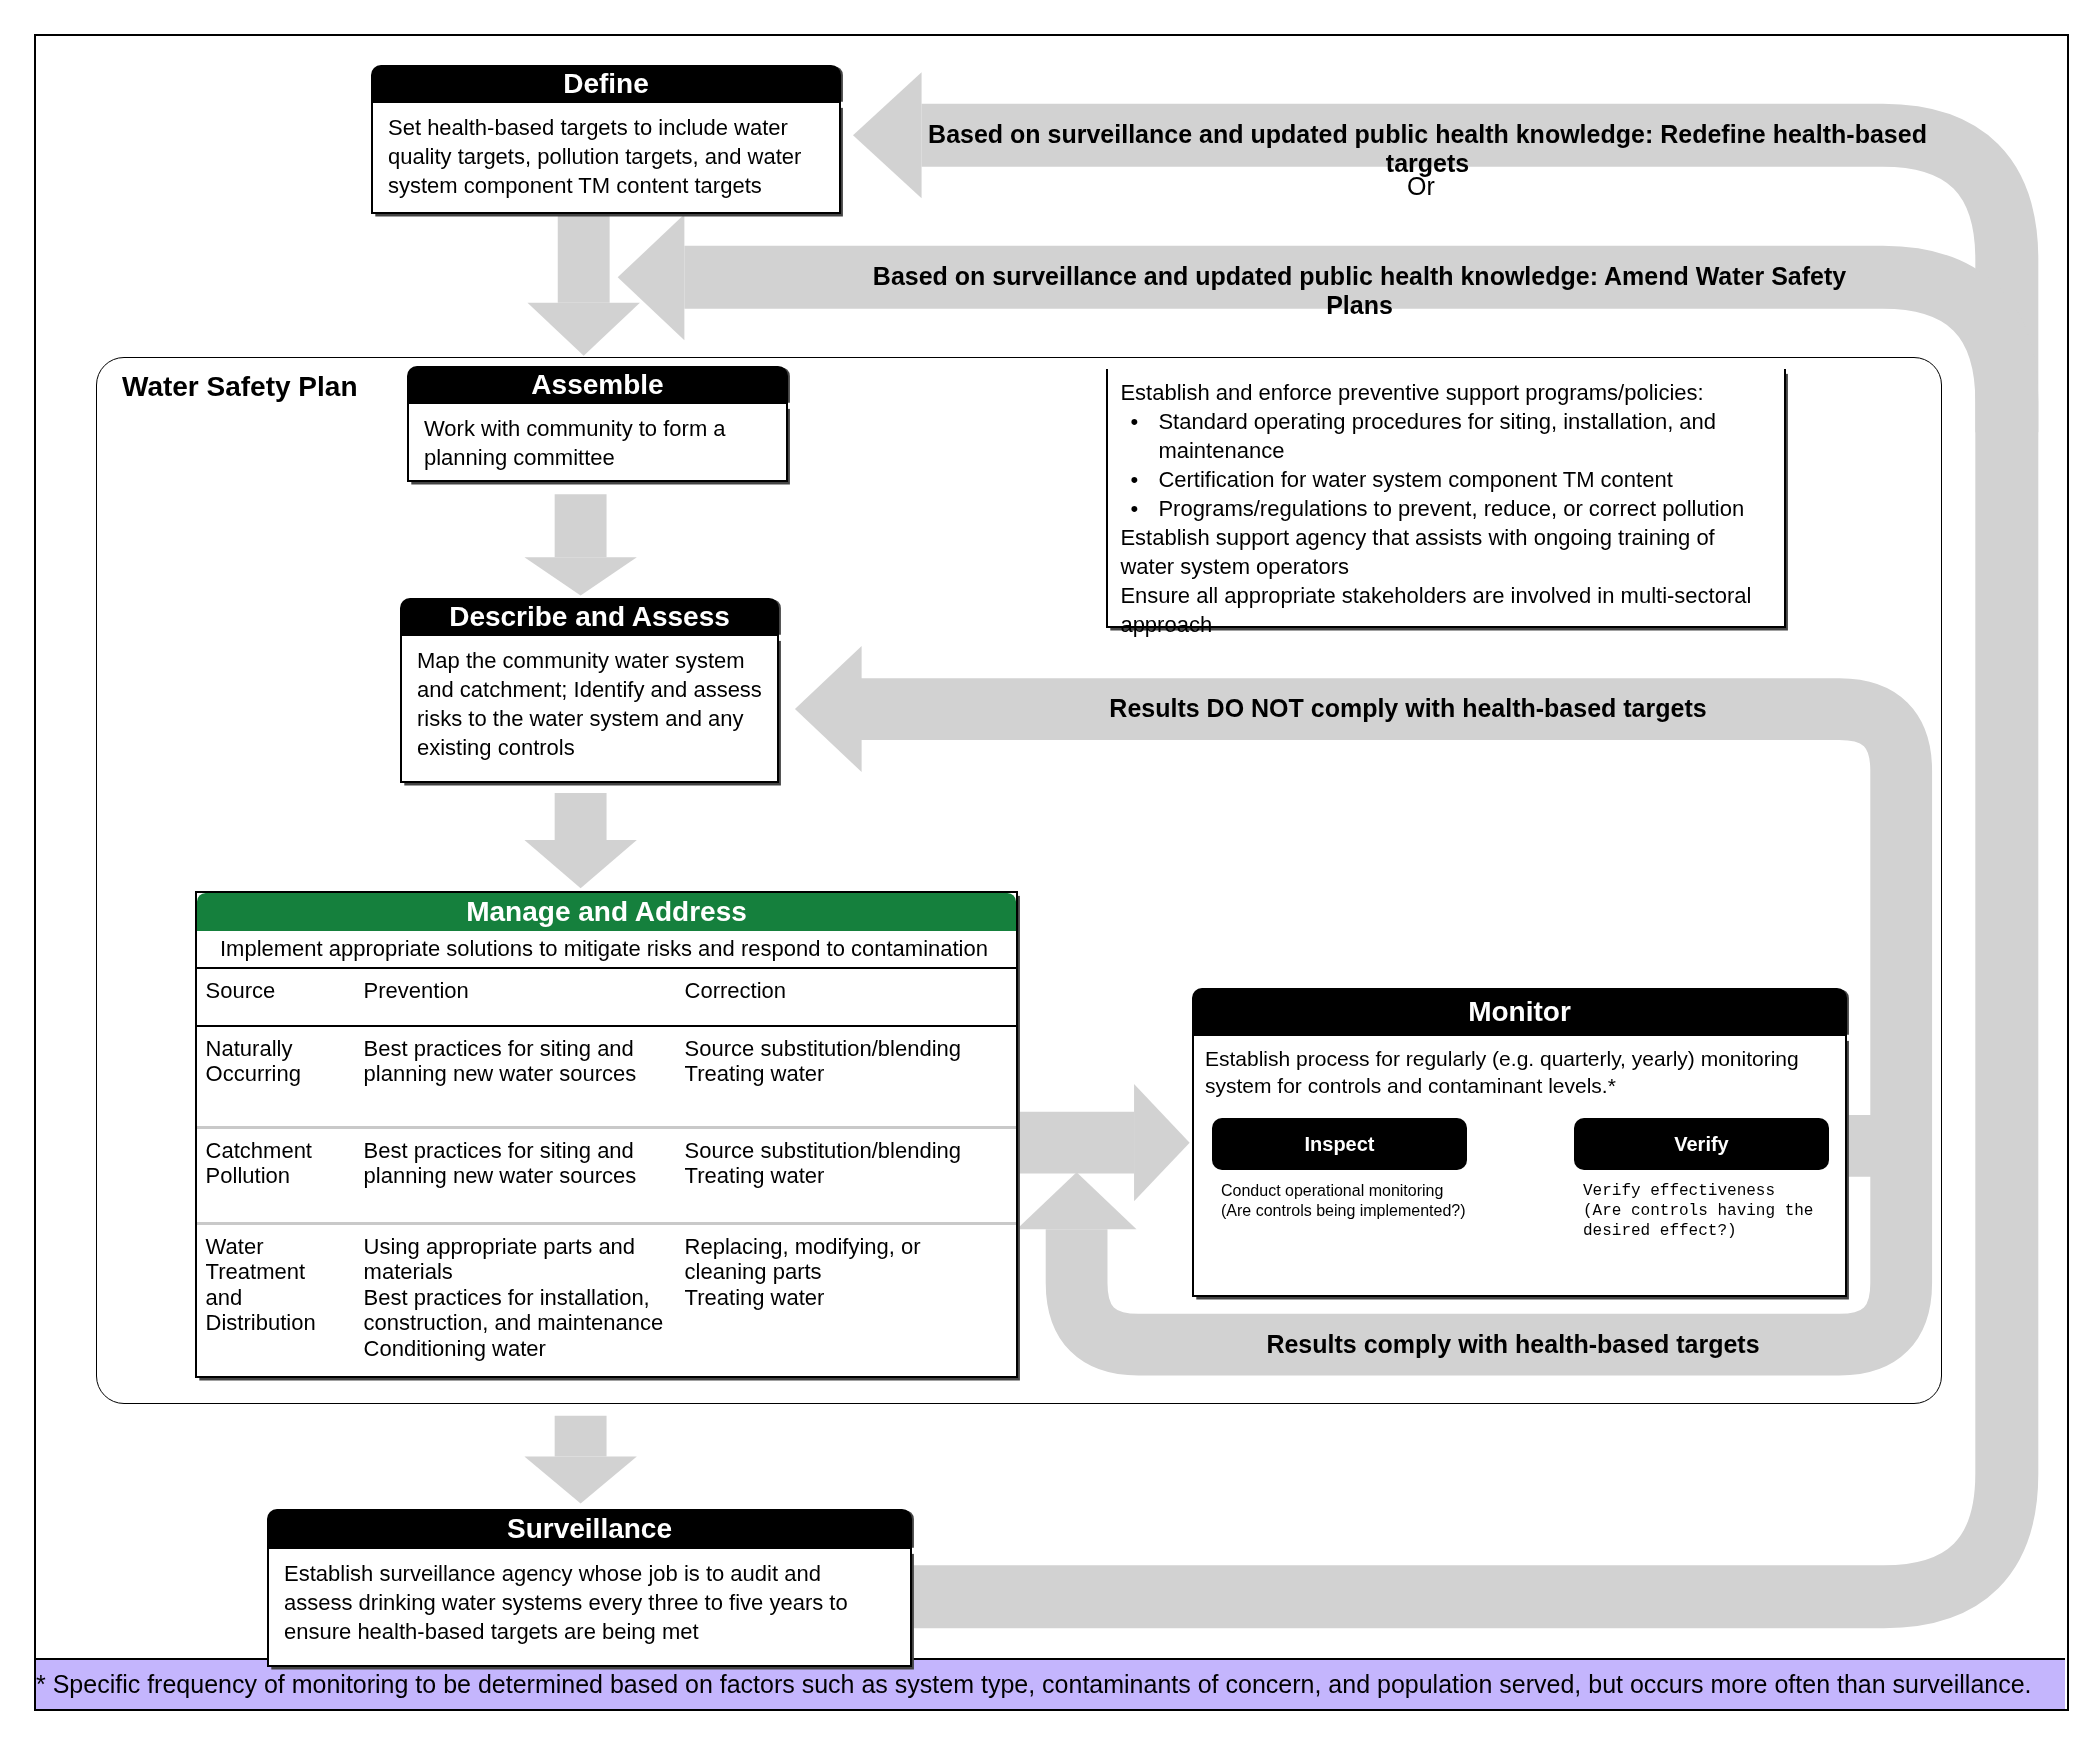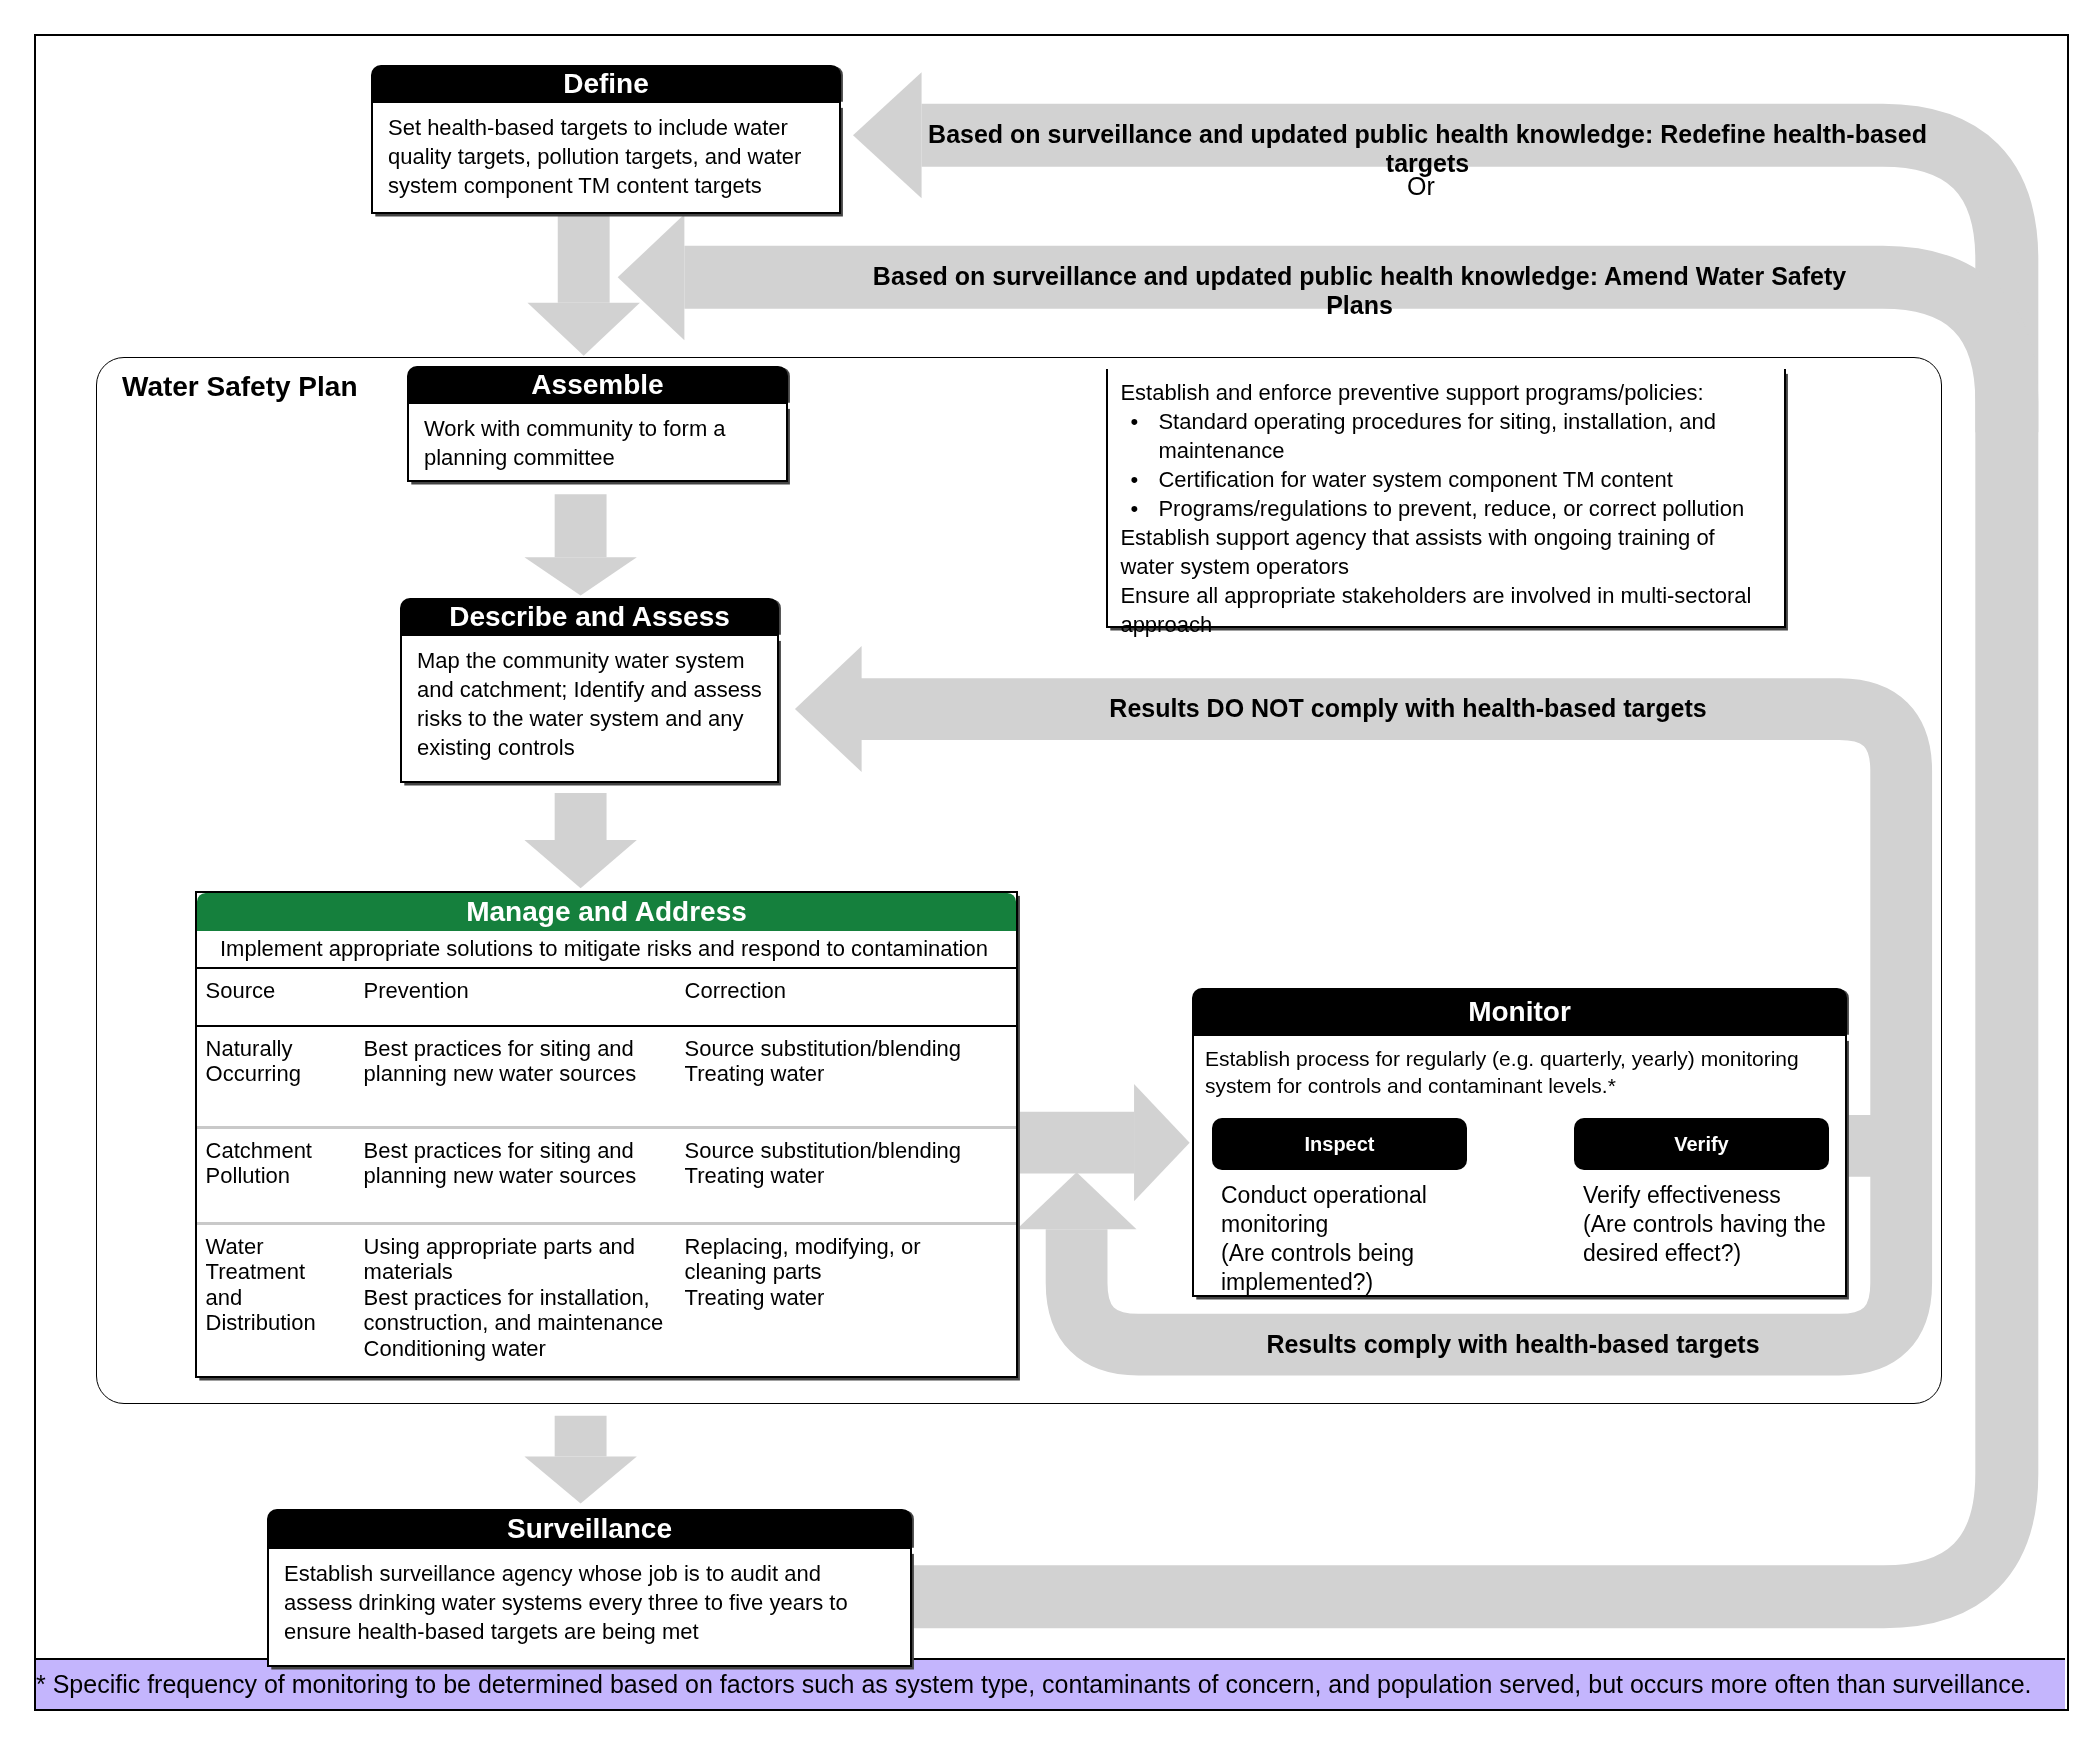--- a/index.html
+++ b/index.html
@@ -36,23 +36,23 @@
   .surveillance{left:267px;top:1509px;width:645px;}
   .surveillance .box-header{height:40px;}
   .surveillance .box-body{height:96px;}
   .monitor{left:1192px;top:988px;width:655px;}
   .monitor .box-header{height:48px;}
   .monitor .box-body{height:242px;font-size:21px;padding:8.6px 11px;position:relative;white-space:normal;}
   .subhead{position:absolute;background:#000;color:#fff;font-weight:bold;font-size:20px;
     border-radius:10px;display:flex;align-items:center;justify-content:center;z-index:6;}
   .inspect-head{left:1212px;top:1118px;width:255px;height:52px;}
   .verify-head{left:1574px;top:1118px;width:255px;height:52px;}
-  .subtext{position:absolute;font-size:23px;line-height:1.26;white-space:pre-line;z-index:6;}
+  .subtext{position:absolute;font-size:16px;line-height:1.26;white-space:pre-line;z-index:6;}
   .inspect-text{left:1221px;top:1181px;width:272px;}
-  .verify-text{left:1583px;top:1181px;width:259px;}
+  .verify-text{left:1583px;top:1181px;width:259px;font-family:Liberation Mono, monospace;}
   
   .mtable{left:195px;top:891px;width:819px;z-index:5;position:absolute;background:#fff;
     border:2.5px solid #000;box-shadow:3.1px 3.7px 0 -1.2px #444;font-size:22px;}
   .mtable .thead{background:#15803d;color:#fff;font-weight:bold;font-size:28px;height:38px;
     display:flex;align-items:center;justify-content:center;border-radius:8.6px 8.6px 0 0;}
   .mtable .subtitle{height:36px;display:flex;align-items:center;padding:0 23px;border-bottom:2.5px solid #000;}
   .mrow{display:grid;grid-template-columns:158px 321px 1fr;}
   .mrow > div{padding:8.6px 8.6px 3.7px 8.6px;line-height:1.16;white-space:pre-line;}
   .mcolhead{height:56px;border-bottom:2.5px solid #000;}
   .mr1{height:99px;border-bottom:3.7px solid #c9c9c9;}

